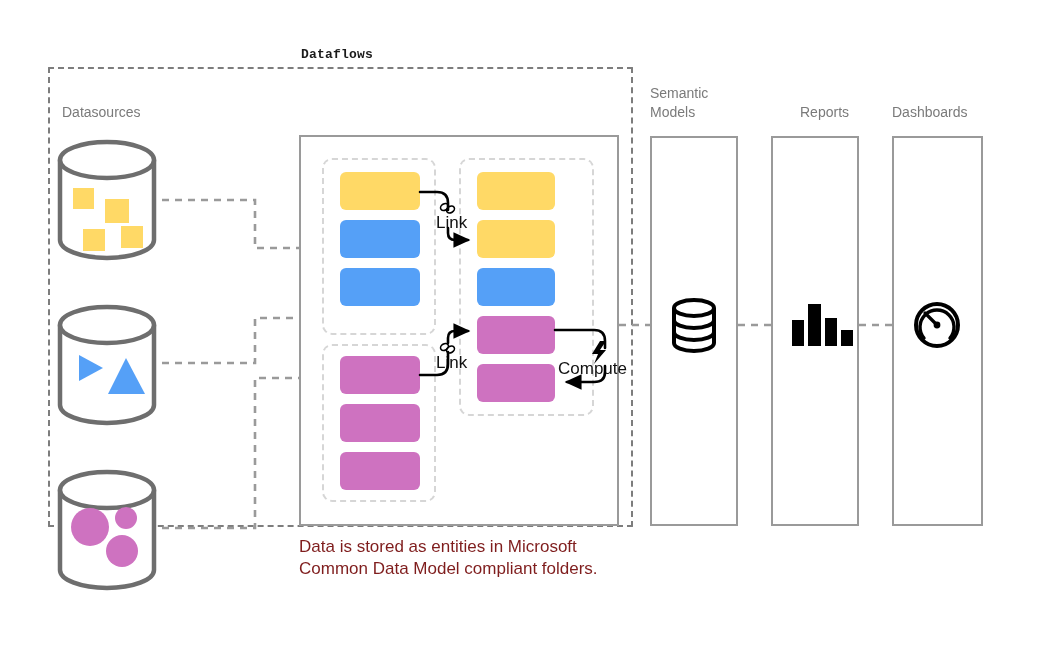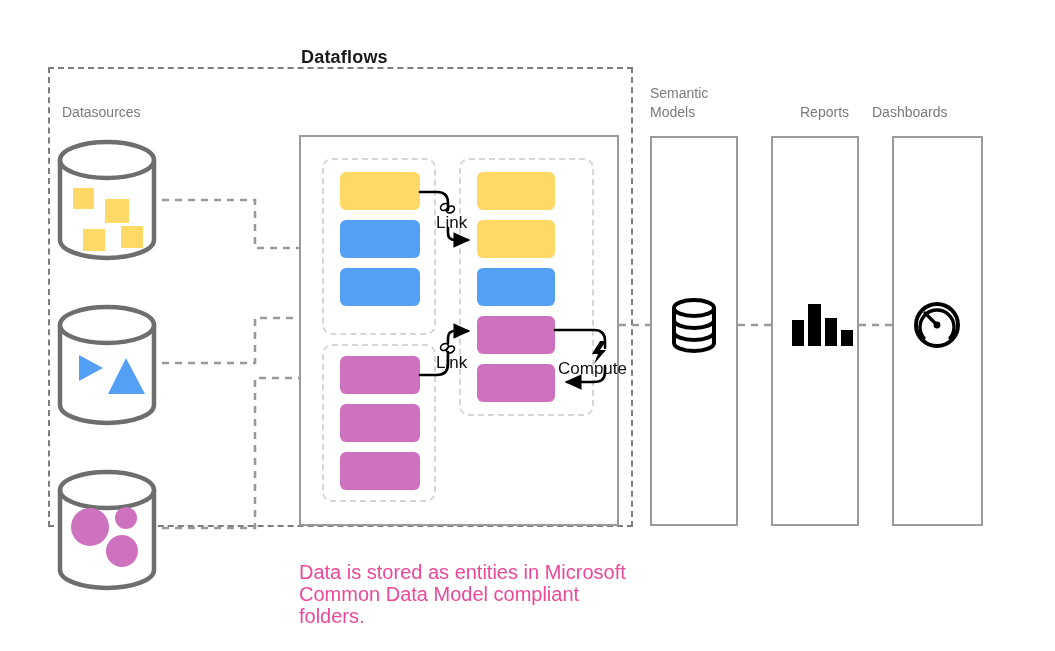--- a/index.html
+++ b/index.html
@@ -25,48 +25,48 @@
     top: 0;
     width: 1055px;
     height: 651px;
     pointer-events: none;
   }
   
   .title-dataflows {
     position: absolute;
     left: 301px;
     top: 47px;
-    font-size: 18px;
+    font-size: 13px;
     font-weight: bold;
     color: #1a1a1a;
     letter-spacing: 0.2px;
+    font-family: Liberation Mono, monospace;
   }
   .col-head {
     position: absolute;
     font-size: 14px;
     color: #7a7a7a;
     line-height: 19px;
     white-space: pre-line;
   }
   .head-datasources { left: 62px; top: 103px; }
   .head-adls       { left: 300px; top: 103px; }
   .head-semantic   { left: 650px; top: 84px; }
   .head-reports    { left: 800px; top: 103px; }
-  .head-dashboards { left: 872px; top: 103px; }
+  .head-dashboards { left: 892px; top: 103px; }
 
   .caption {
     position: absolute;
     left: 299px;
     top: 536px;
     width: 330px;
-    font-size: 20px;
-    color: #ec4899;
+    font-size: 17px;
+    color: #7f1d1d;
     line-height: 22px;
     white-space: pre-line;
-    margin-top: 25px;
   }
   
   .dataflows-frame {
     position: absolute;
     left: 48px;
     top: 67px;
     width: 585px;
     height: 460px;
     border: 2px dashed #7d7d7d;
     border-radius: 1px;

